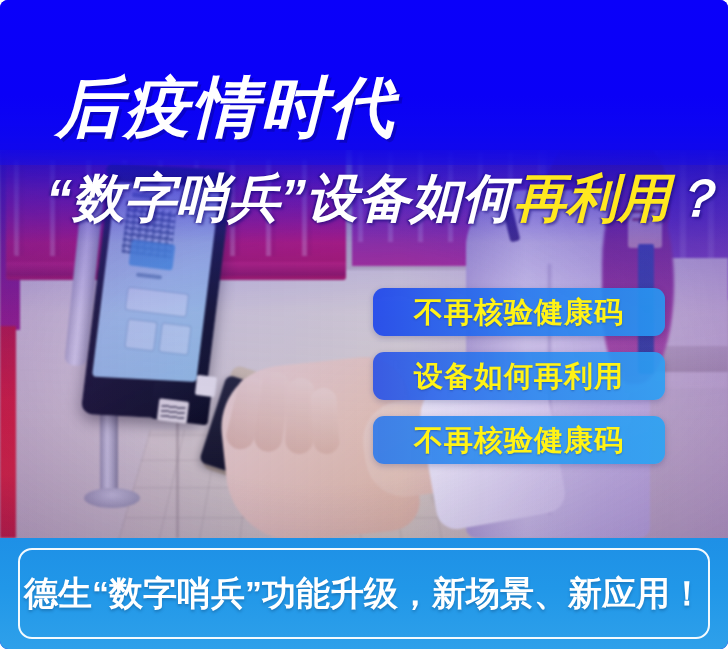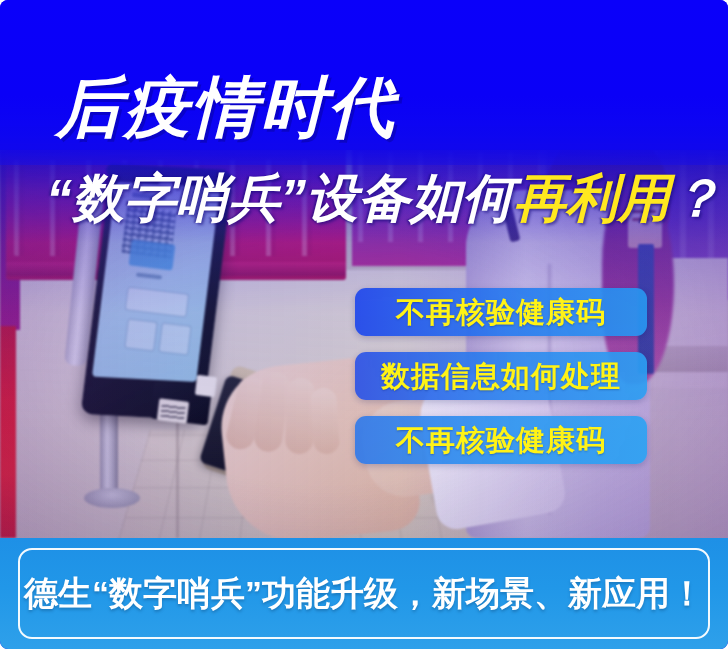--- a/index.html
+++ b/index.html
@@ -341,21 +341,21 @@
     color:#ffffff;
     text-shadow:
       -2px 0 2px rgba(20,10,120,.55),
        2px 2px 3px rgba(20,10,120,.55);
   }
   .title-sub .hl{ color:#FFE81F; }
   .title-sub .qm{ color:#ffffff; }
 
   
   .pills{
-    position:absolute; left:355px; top:288px; width:292px;
+    position:absolute; left:373px; top:288px; width:292px;
   }
   .pill{
     position:relative;
     width:292px; height:48px;
     margin-bottom:16px;
     border-radius:11px;
     background:linear-gradient(90deg, rgba(38,110,235,.88) 0%, rgba(48,150,240,.90) 55%, rgba(44,160,242,.92) 100%);
     display:flex; align-items:center; justify-content:center;
     box-shadow:0 2px 6px rgba(10,20,90,.22);
   }
@@ -470,21 +470,21 @@
 
   <div class="title-sub">
     <span>“数字哨兵”设备如何</span><span class="hl">再利用</span><span class="qm">？</span>
   </div>
 
   <div class="pills">
     <div class="pill">
       <span class="pill-text">不再核验健康码</span>
     </div>
     <div class="pill">
-      <span class="pill-text">数据信息如何处理</span>
+      <span class="pill-text">设备如何再利用</span>
     </div>
     <div class="pill">
       <span class="pill-text">不再核验健康码</span>
     </div>
   </div>
 
   <div class="banner">
     <div class="banner-frame"></div>
   </div>
   <div class="banner-text">德生“数字哨兵”功能升级，新场景、新应用！</div>

